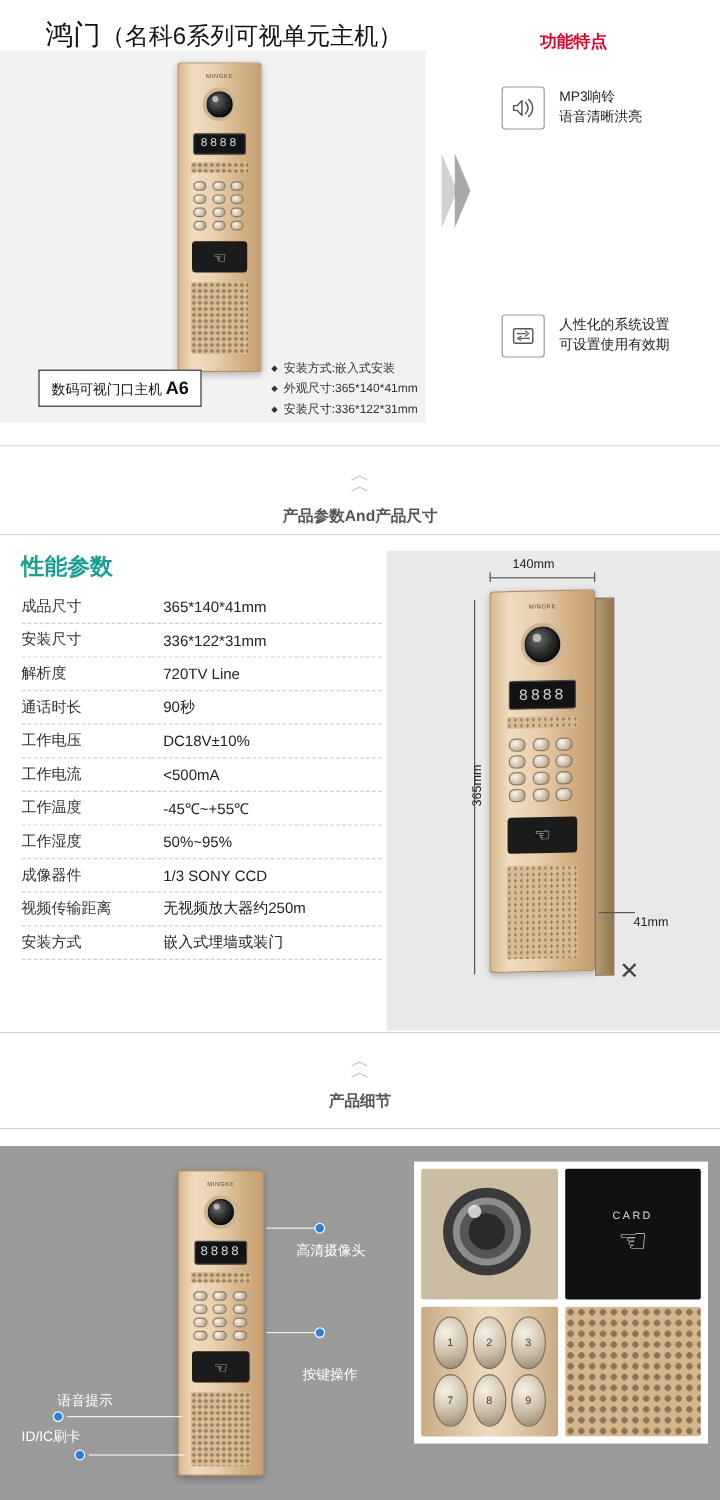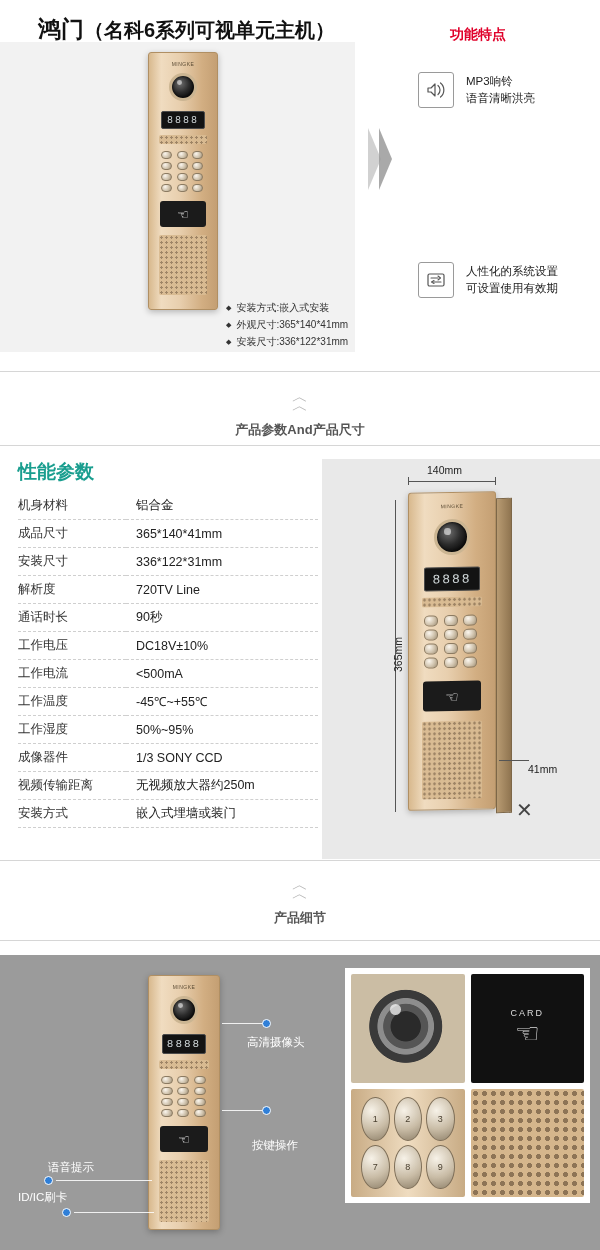--- a/index.html
+++ b/index.html
@@ -14,21 +14,21 @@
   }
 
   
   .hero {
     position:relative;
     width:600px; height:370px;
     background:#ffffff;
   }
   .hero-title {
     position:absolute; left:38px; top:14px;
-    font-size:20px; font-weight:bold; color:#111;
+    font-size:20px; font-weight:normal; color:#111;
     letter-spacing:0px;
   }
   .hero-title .brand { font-size:23px; }
 
   .hero-left-panel {
     position:absolute; left:0; top:42px;
     width:355px; height:310px;
     background:#f2f2f2;
   }
   .hero-right-panel {
@@ -306,20 +306,24 @@
       <i style="width:11px;height:8px;border-radius:4px;"></i>
         <i style="width:11px;height:8px;border-radius:4px;"></i>
         <i style="width:11px;height:8px;border-radius:4px;"></i>
     </div>
     <div class="dev-card" style="top:148px; width:46px; height:26px;">
       <span class="hand">☜</span>
     </div>
     <div class="dev-speaker" style="top:182px; width:48px; height:60px;"></div>
   </div>
 
+  <div class="badge-label">
+    <span>数码可视门口主机</span>
+    <b>A6</b>
+  </div>
 
   <div class="hero-specs">
     <div>安装方式:嵌入式安装</div>
     <div>外观尺寸:365*140*41mm</div>
     <div>安装尺寸:336*122*31mm</div>
   </div>
 
   <div class="big-arrow">
     <span></span>
       <span></span>
@@ -361,24 +365,20 @@
   <i>︿</i>
   <i>︿</i>
 </div>
 <div class="section-caption" style="top:421px;">产品参数And产品尺寸</div>
 <div class="divider" style="top:445px;"></div>
 
 <div class="spec-head">性能参数</div>
 
 <table class="spec-table">
   <tbody>
-      <tr>
-        <td class="k">机身材料</td>
-        <td class="v">铝合金</td>
-      </tr>
   <tr>
         <td class="k">成品尺寸</td>
         <td class="v">365*140*41mm</td>
       </tr>
   <tr>
         <td class="k">安装尺寸</td>
         <td class="v">336*122*31mm</td>
       </tr>
   <tr>
         <td class="k">解析度</td>

